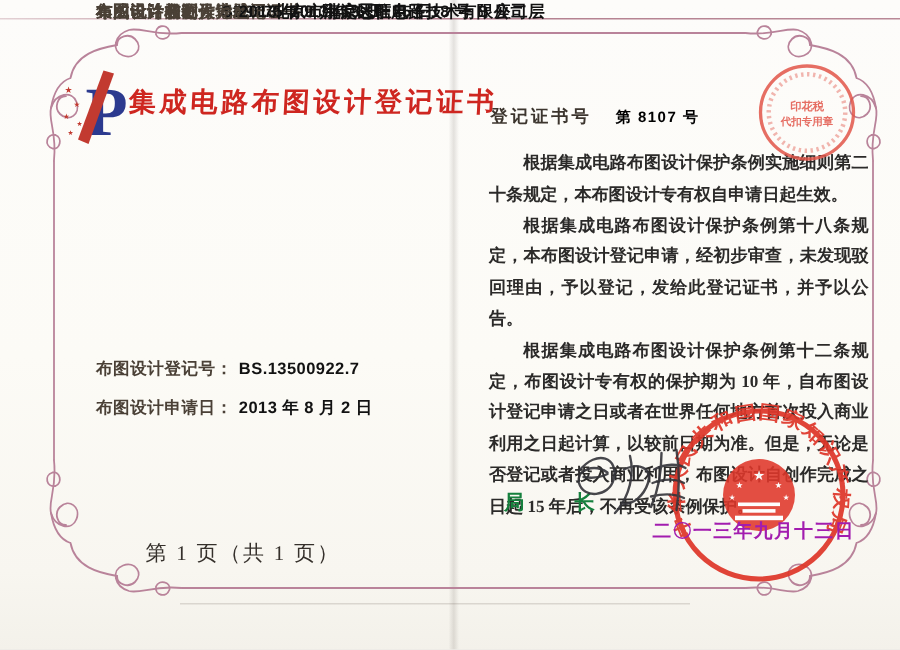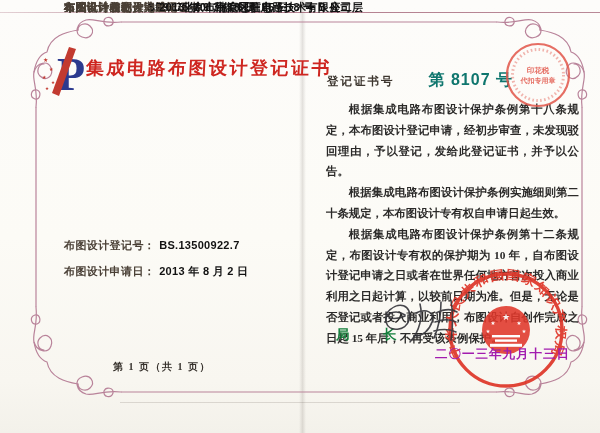--- a/index.html
+++ b/index.html
@@ -30,26 +30,26 @@
   .field .lab{color:#4a4036;font-weight:600;letter-spacing:.4px;}
   .field .val{color:#121212;font-family:"Liberation Sans",sans-serif;font-weight:700;margin-left:4px;letter-spacing:.3px;}
   .field:nth-of-type(1){top:106px;}
   .field:nth-of-type(2){top:133px;}
   .field:nth-of-type(3){top:160px;}
   .field:nth-of-type(4){top:187px;}
   .field:nth-of-type(5){top:212px;}
   .field:nth-of-type(6){top:238px;}
   .field:nth-of-type(7){top:264px;}
   .footer{position:absolute;left:58px;top:360px;width:208px;z-index:2;
-    text-align:center;font-size:10px;color:#35302b;letter-spacing:1.5px;font-weight:700;}
+    text-align:center;font-size:14px;color:#35302b;letter-spacing:1.5px;font-weight:400;}
 
   
   .certno{position:absolute;left:327px;top:70px;z-index:2;font-size:11.5px;white-space:nowrap;}
   .certno .lab{font-weight:600;color:#3c352e;letter-spacing:2px;}
-  .certno .val{font-family:"Liberation Sans",sans-serif;font-weight:700;color:#0f766e;margin-left:34px;font-size:16px;letter-spacing:1px;}
+  .certno .val{font-family:"Liberation Sans",sans-serif;font-weight:700;color:#000000;margin-left:16px;font-size:10px;letter-spacing:1px;}
   .paras{position:absolute;left:326px;top:99px;width:253px;z-index:2;
     font-size:11.4px;line-height:20.8px;color:#2b2a29;text-align:justify;font-weight:600;}
   .paras p{margin:0;text-indent:2em;}
   .director{position:absolute;left:336px;top:326px;z-index:4;
     font-size:13.5px;font-weight:700;color:#15803d;letter-spacing:10px;white-space:nowrap;}
   .sig{position:absolute;left:378px;top:294px;width:84px;height:60px;z-index:4;}
   .sig .sig-name{display:none;}
   .seal-big{position:absolute;left:440px;top:264px;width:132px;height:132px;z-index:3;opacity:.93;}
   .seal-small{position:absolute;left:502px;top:39px;width:72px;height:72px;z-index:3;opacity:.85;}
   .date{position:absolute;left:435px;top:346px;z-index:5;
@@ -119,22 +119,22 @@
   <span class="lab">布图设计登记号：</span><span class="val">2013 年 9 月 13 日</span>
 </div>
 
 <div class="footer">第 1 页（共 1 页）</div>
 
 <div class="certno">
   <span class="lab">登记证书号</span><span class="val">第 8107 号</span>
 </div>
 
 <div class="paras">
+  <p>根据集成电路布图设计保护条例实施细则第二十条规定，本布图设计专有权自申请日起生效。</p>
   <p>根据集成电路布图设计保护条例第十八条规定，本布图设计登记申请，经初步审查，未发现驳回理由，予以登记，发给此登记证书，并予以公告。</p>
-  <p>根据集成电路布图设计保护条例实施细则第二十条规定，本布图设计专有权自申请日起生效。</p>
   <p>根据集成电路布图设计保护条例第十二条规定，布图设计专有权的保护期为 10 年，自布图设计登记申请之日或者在世界任何地方首次投入商业利用之日起计算，以较前日期为准。但是，无论是否登记或者投入商业利用，布图设计自创作完成之日起 15 年后，不再受该条例保护。</p>
 </div>
 
 <div class="director">局　长</div>
 
 <svg class="sig" viewBox="0 0 84 60">
   <g fill="none" stroke="#34343a" stroke-width="1.6" stroke-linecap="round" opacity=".9">
     <path d="M8,20 c12,-15 27,-9 23,6 c-3,11 -20,13 -23,2 c-2,-9 10,-13 19,-7"></path>
     <path d="M11,24 c6,1 12,0 16,-2"></path>
     <path d="M42,10 c3,12 0,27 -10,38"></path>

